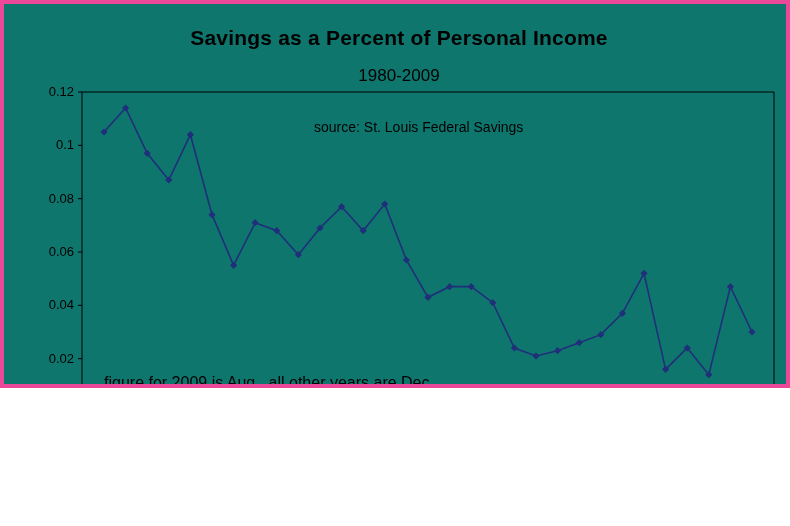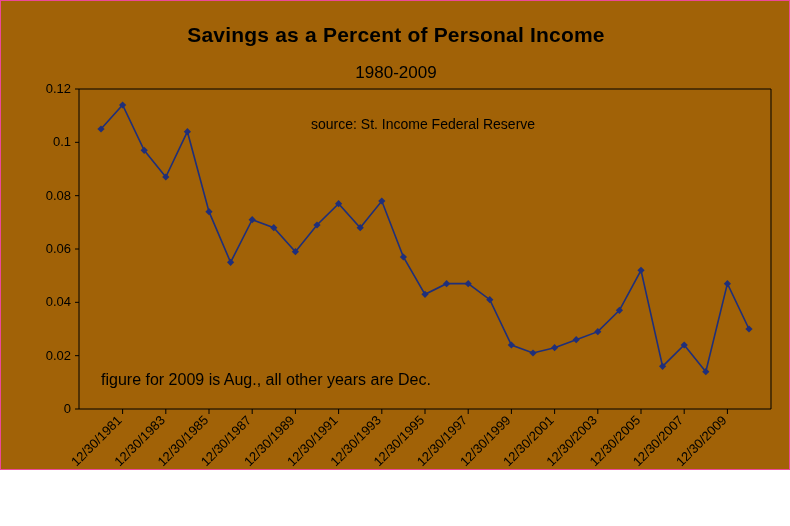--- a/index.html
+++ b/index.html
@@ -6,23 +6,23 @@
     margin: 0;
     padding: 0;
     background: #ffffff;
   }
   body {
     font-family: "Liberation Sans", sans-serif;
   }
   #page {
     position: relative;
     width: 790px;
-    height: 470px;
-    background: #a16207;
-    border: 1px solid #ec4899;
+    height: 388px;
+    background: #0f766e;
+    border: 4px solid #ec4899;
     box-sizing: border-box;
     overflow: hidden;
   }
   .title {
     position: absolute;
     left: 0;
     top: 22px;
     width: 790px;
     text-align: center;
     font-size: 21px;
@@ -69,21 +69,21 @@
     font-family: "Liberation Sans", sans-serif;
   }
 </style>
 </head>
 <body>
 
 <div id="page">
 
   <div class="title">Savings as a Percent of Personal Income</div>
   <div class="subtitle">1980-2009</div>
-  <div class="source-note">source: St. Income Federal Reserve</div>
+  <div class="source-note">source: St. Louis Federal Savings</div>
   <div class="footnote">figure for 2009 is Aug., all other years are Dec.</div>
 
   <svg id="plot-svg" width="790" height="526">
     <g id="axes-group">
         <line x1="78" y1="88" x2="770" y2="88" stroke="#000000" stroke-width="1"></line>
         <line x1="78" y1="408" x2="770" y2="408" stroke="#000000" stroke-width="1"></line>
         <line x1="78" y1="88" x2="78" y2="408" stroke="#000000" stroke-width="1"></line>
         <line x1="770" y1="88" x2="770" y2="408" stroke="#000000" stroke-width="1"></line>
       </g>
     <g id="ytick-group">

